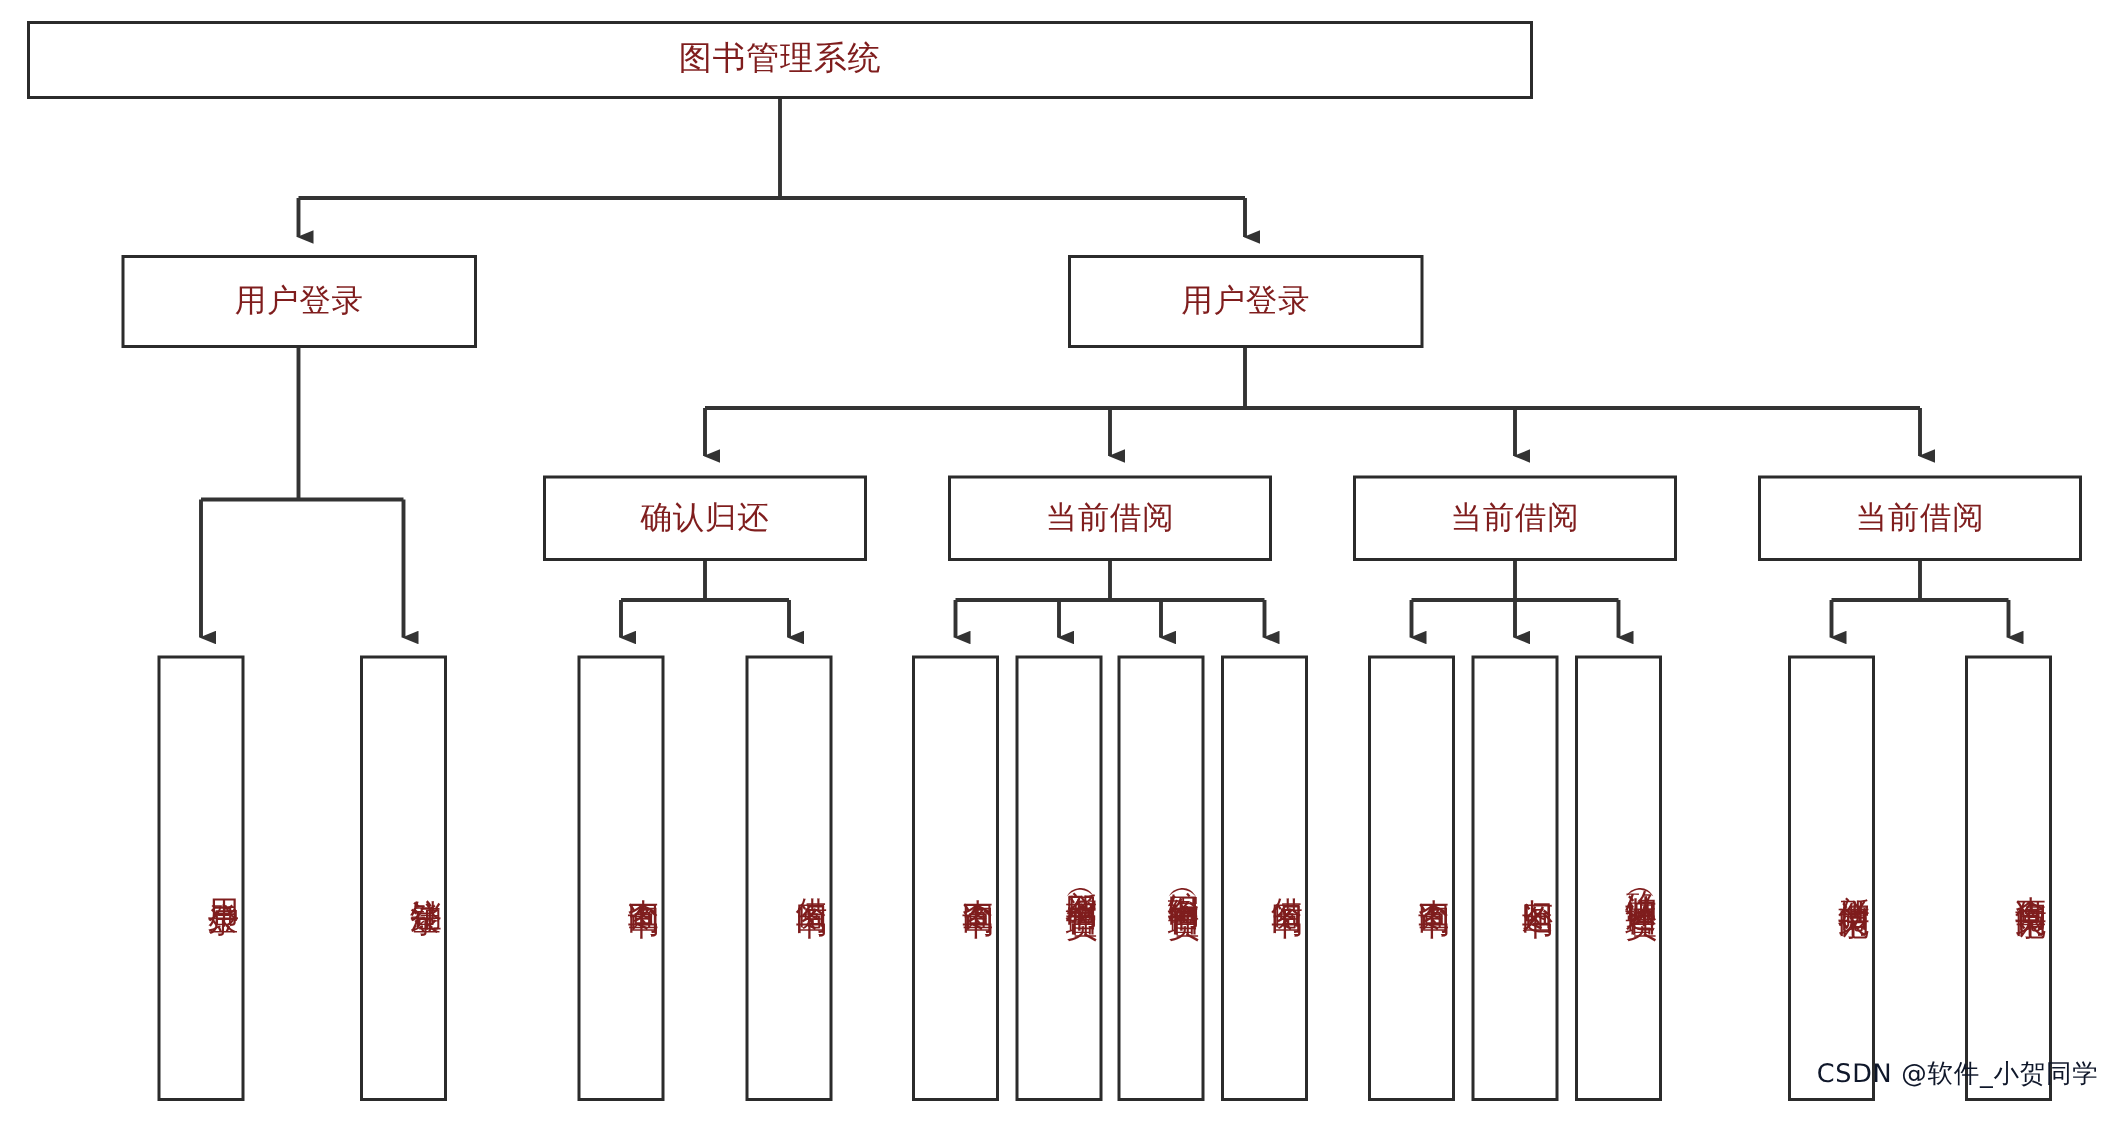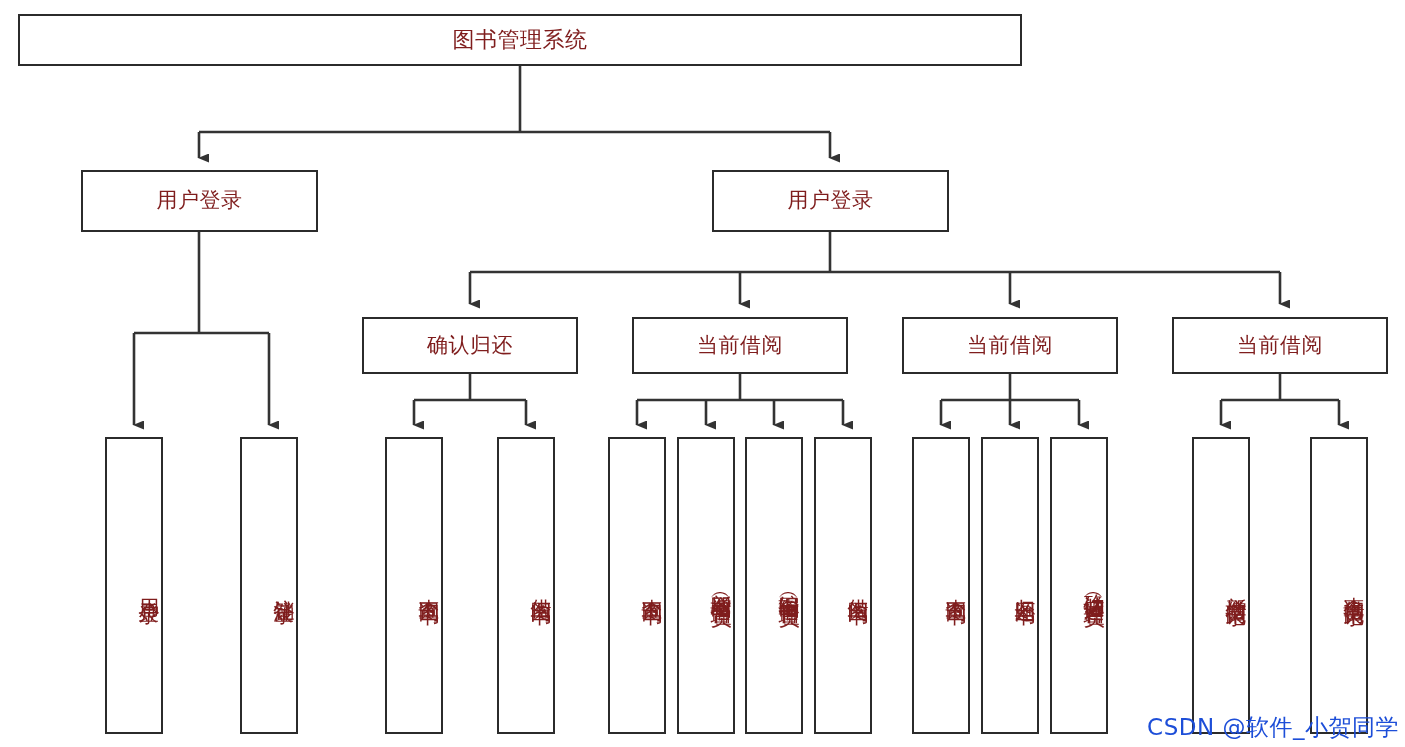--- a/index.html
+++ b/index.html
@@ -57,23 +57,23 @@
     justify-content: center;
     text-align: center;
     overflow: hidden;
   }
   .node-v.pad-top {
     align-items: flex-start;
   }
   .watermark {
     position: absolute;
     right: 6px;
-    bottom: 4px;
-    font-size: 23px;
-    color: #1d4ed8;
+    bottom: 20px;
+    font-size: 17px;
+    color: #0f172a;
     white-space: nowrap;
     letter-spacing: 0.5px;
   }
 </style>
 </head>
 <body>
 
 <div id="diagram-root">
 
   <svg id="edge-layer" viewBox="0 0 1405 747" width="1405" height="747" xmlns="http://www.w3.org/2000/svg">

